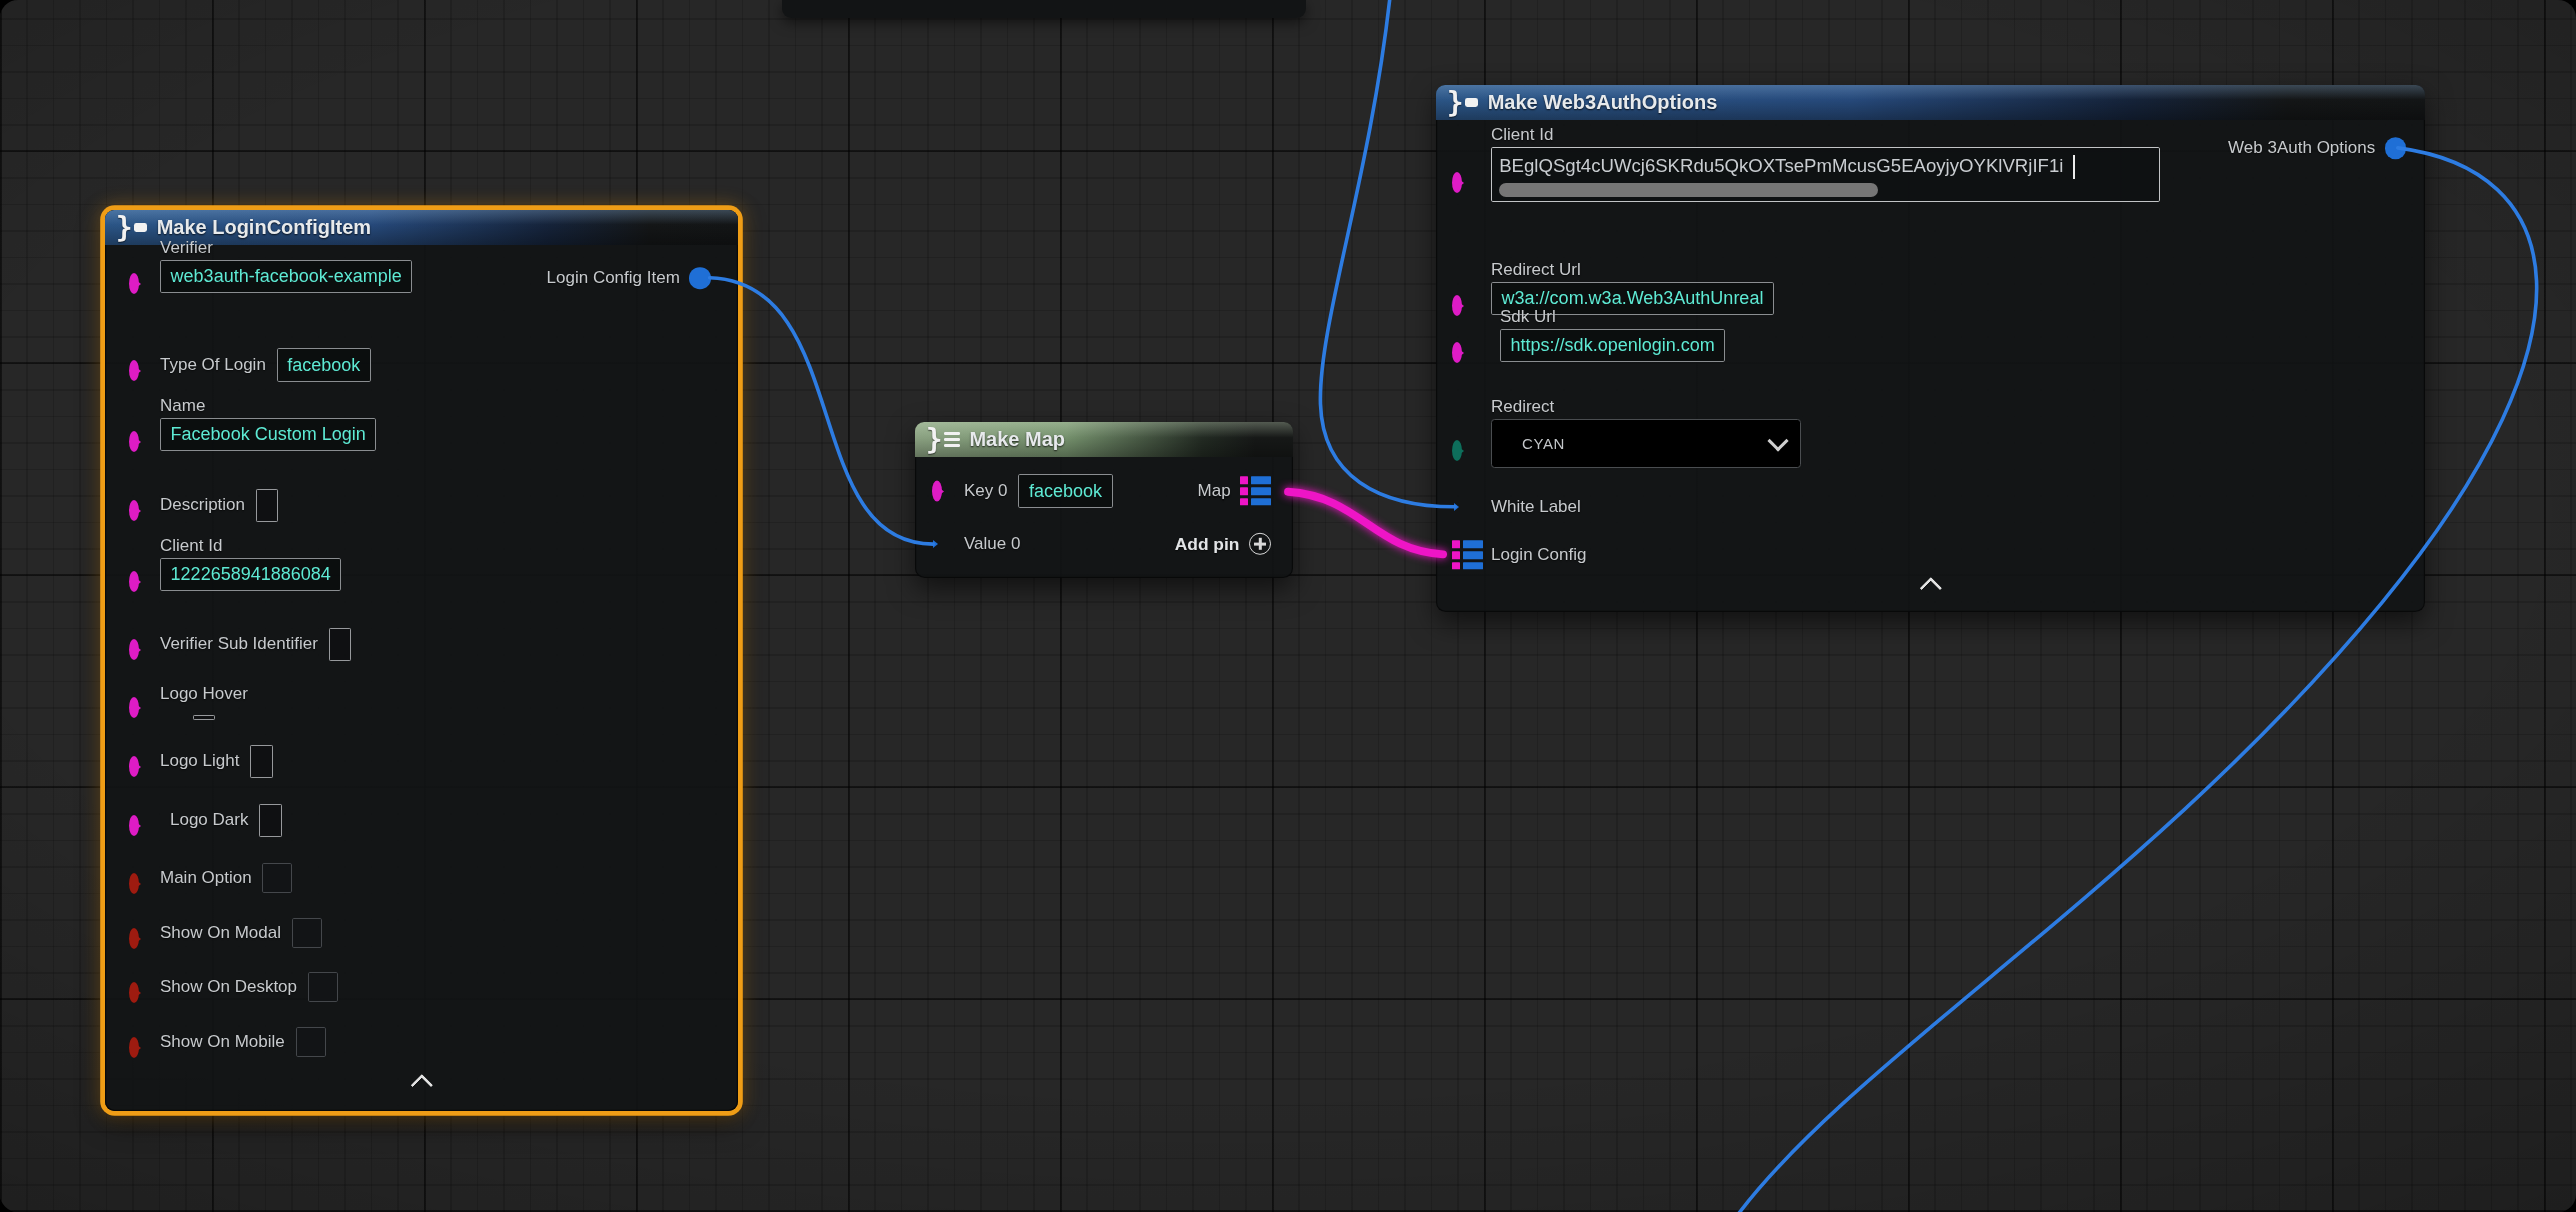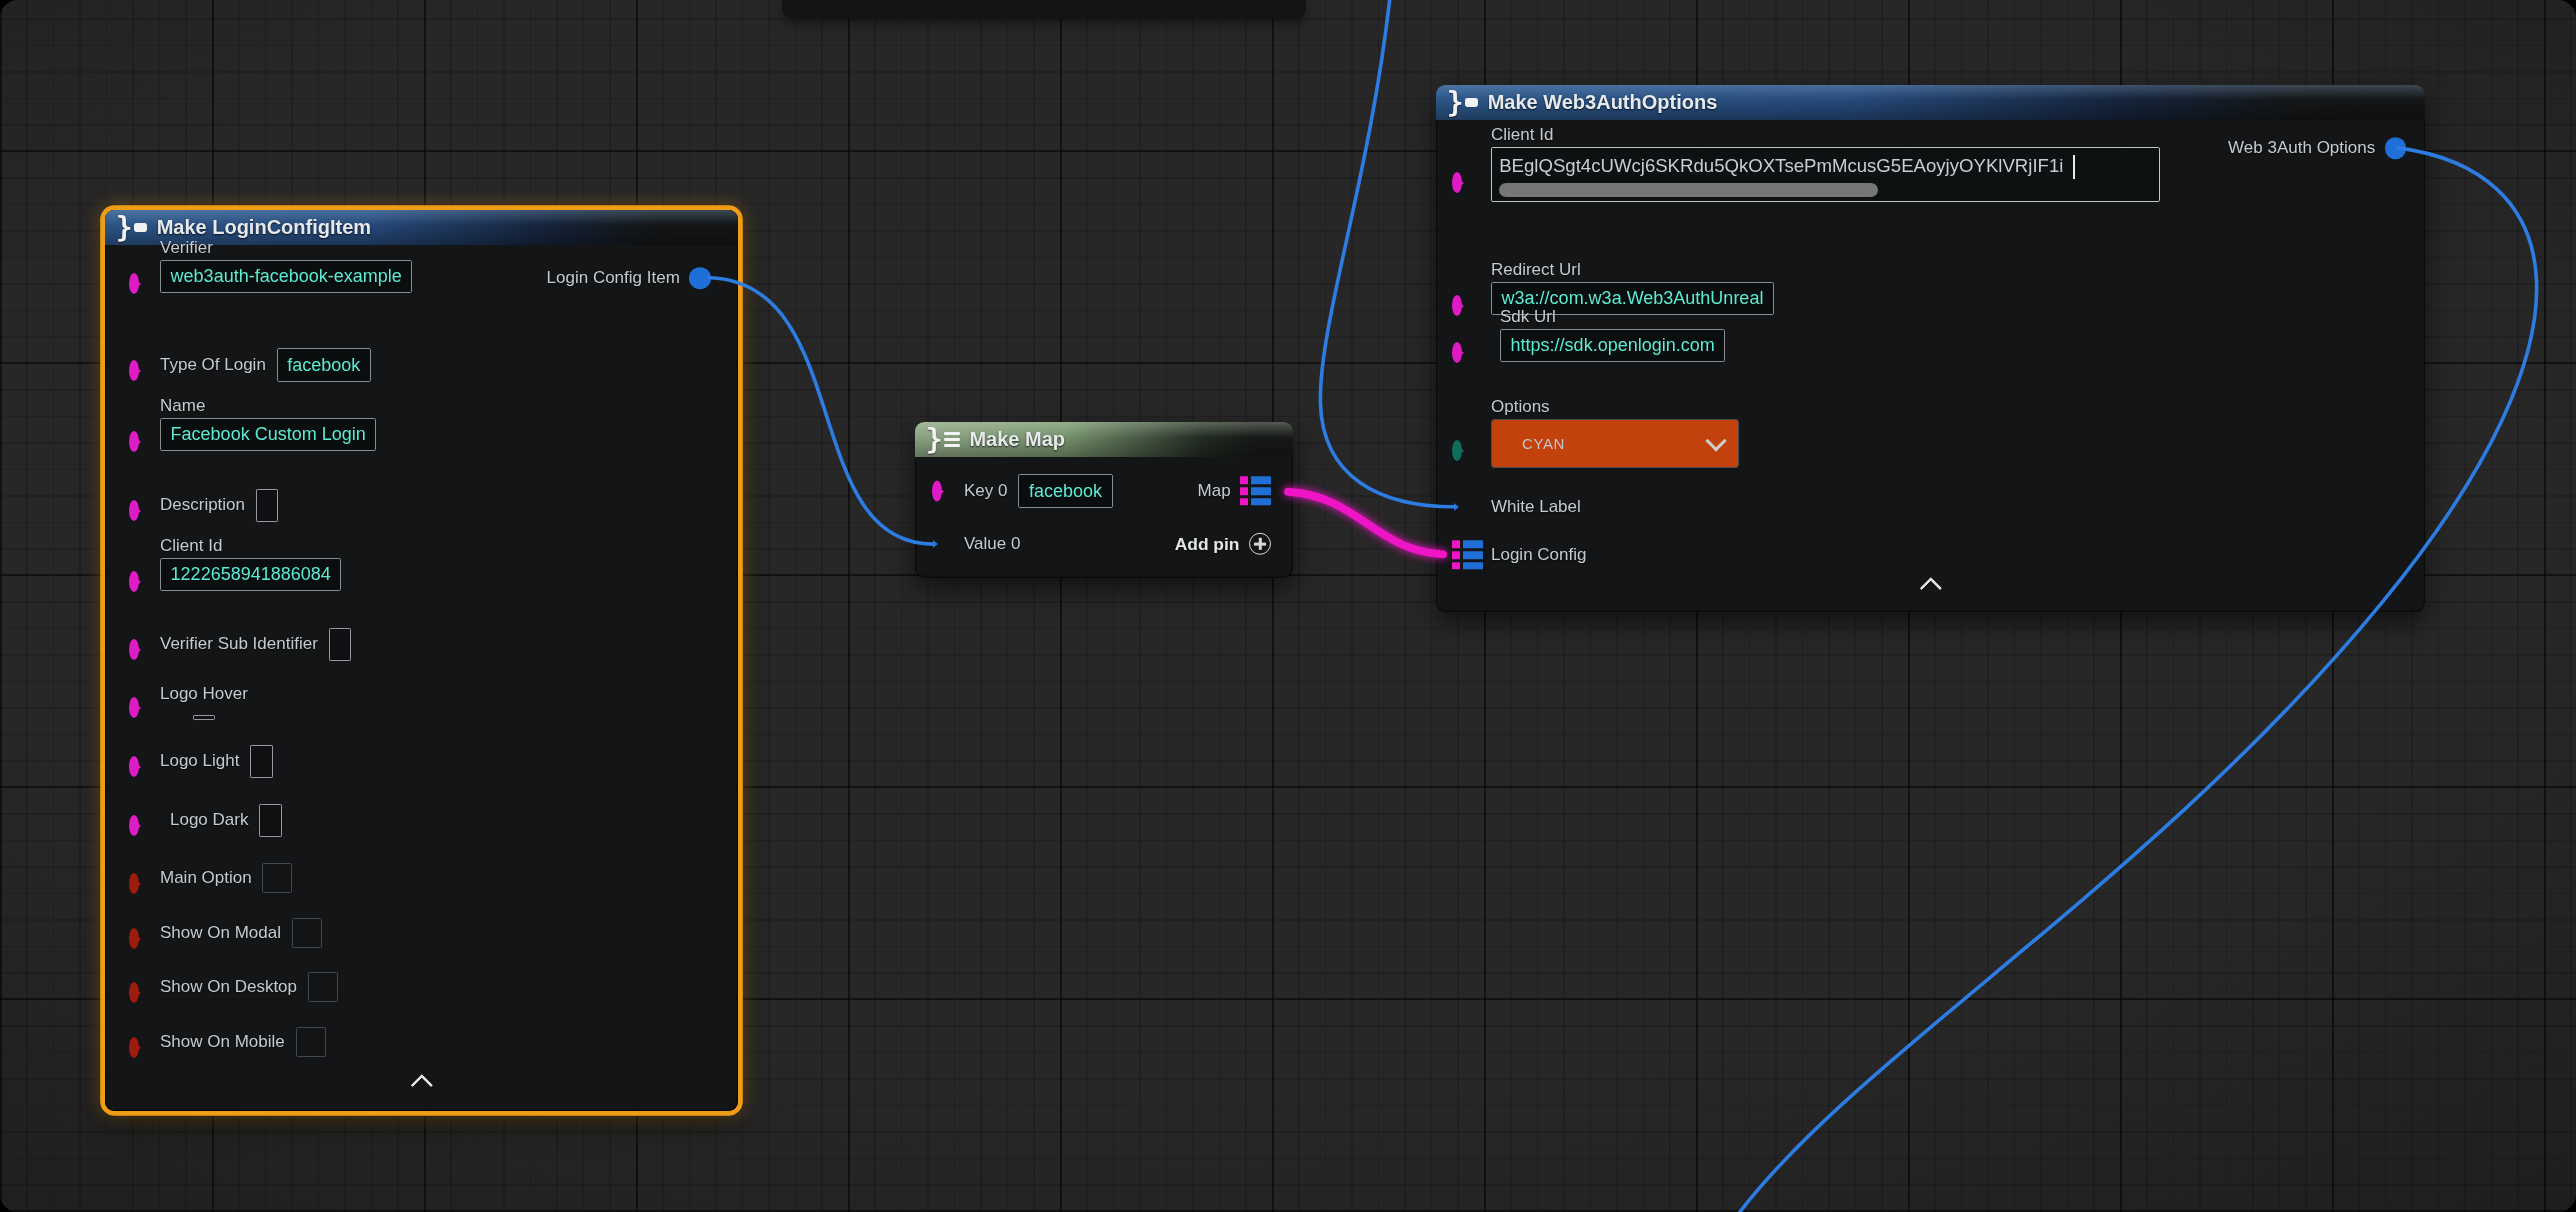--- a/index.html
+++ b/index.html
@@ -57,21 +57,21 @@
     font-size:18px;color:#5eead4;padding:4.2px 9.6px;white-space:nowrap;line-height:23px;}
   .empty-box{width:20.4px;height:31px;border:1.8px solid #97999c;border-radius:1.2px;background:rgba(10,11,12,0.4);}
   .check-box{width:28px;height:28px;border:1.2px solid #44474b;border-radius:1.8px;background:#121416;}
   .big-box{width:669px;box-sizing:border-box;background:rgba(14,16,17,0.8);border:1.8px solid #c2c4c6;
     border-radius:1.8px;padding:4.8px 7.2px 3.6px 7.2px;}
   .big-box .line{display:flex;align-items:flex-end;overflow:hidden;white-space:nowrap;
     font-size:18.6px;color:#c9cdd1;line-height:26.5px;gap:8px;}
   .caret{display:inline-block;width:1.8px;height:24px;background:#ececec;margin-left:1.8px;flex:0 0 auto;}
   .scroll-track{width:100%;height:14.4px;margin-top:3.6px;}
   .scroll-thumb{width:58%;height:14.4px;background:#767676;border-radius:7.2px;}
-  .select-box{width:248px;height:49px;box-sizing:border-box;background:#c2410c;border:1.2px solid #4a4d50;
+  .select-box{width:310px;height:49px;box-sizing:border-box;background:#000000;border:1.2px solid #4a4d50;
     border-radius:3.6px;display:flex;align-items:center;justify-content:space-between;
     padding:0 17px 0 30px;}
   .select-box .sel-val{font-size:15px;color:#c3c6c9;letter-spacing:0.6px;}
   .chev-down{width:12px;height:12px;border-right:3px solid #cfcfcf;border-bottom:3px solid #cfcfcf;
     transform:rotate(45deg) translateY(-3.6px);}
   .out-row{position:absolute;display:flex;align-items:center;gap:9.6px;transform:translateY(-50%);}
   .add-pin{display:flex;align-items:center;gap:9.6px;}
   .add-pin .lbl{font-size:17.4px;font-weight:700;color:#e3e5e7;text-shadow:0 1.2px 1.2px rgba(0,0,0,0.6);}
   .plus-circle{width:20.4px;height:20.4px;border:1.8px solid #d9d9d9;border-radius:50%;position:relative;}
   .plus-circle:before,.plus-circle:after{content:"";position:absolute;background:#d9d9d9;}
@@ -232,21 +232,21 @@
           </div></div>
         <div class="row" style="top: 215px;"><span class="pin-ring pin-abs" style="border: 5.4px solid rgb(222, 28, 197); background: rgb(11, 11, 12); left: 16px;"><span class="pin-tail" style="border-left: 5.4px solid rgb(222, 28, 197);"></span></span><div class="content stacked" style="left: 55px;">
             <span class="pin-label">Redirect Url</span>
             <span class="text-box">w3a://com.w3a.Web3AuthUnreal</span>
           </div></div>
         <div class="row" style="top: 262px;"><span class="pin-ring pin-abs" style="border: 5.4px solid rgb(222, 28, 197); background: rgb(11, 11, 12); left: 16px;"><span class="pin-tail" style="border-left: 5.4px solid rgb(222, 28, 197);"></span></span><div class="content stacked" style="left: 64px;">
             <span class="pin-label">Sdk Url</span>
             <span class="text-box">https://sdk.openlogin.com</span>
           </div></div>
         <div class="row" style="top: 360px;"><span class="pin-ring pin-abs" style="border: 5.4px solid rgb(14, 110, 91); background: rgb(11, 11, 12); left: 16px;"><span class="pin-tail" style="border-left: 5.4px solid rgb(14, 110, 91);"></span></span><div class="content dropdown" style="left: 55px;">
-            <span class="pin-label">Options</span>
+            <span class="pin-label">Redirect</span>
             <div class="select-box">
               <span class="sel-val">CYAN</span>
               <span class="chev-down"></span>
             </div>
           </div></div>
         <div class="row" style="top: 422px;"><span class="pin-dot pin-abs" style="background: rgb(31, 111, 214); left: 16px;"><span class="pin-tail" style="border-left: 5.4px solid rgb(31, 111, 214);"></span></span><div class="content inline" style="left: 55px;">
             <span class="pin-label">White Label</span>
           </div></div>
         <div class="row" style="top: 470px;">
           <span class="pin-map pin-abs" style="left: 16px;">

